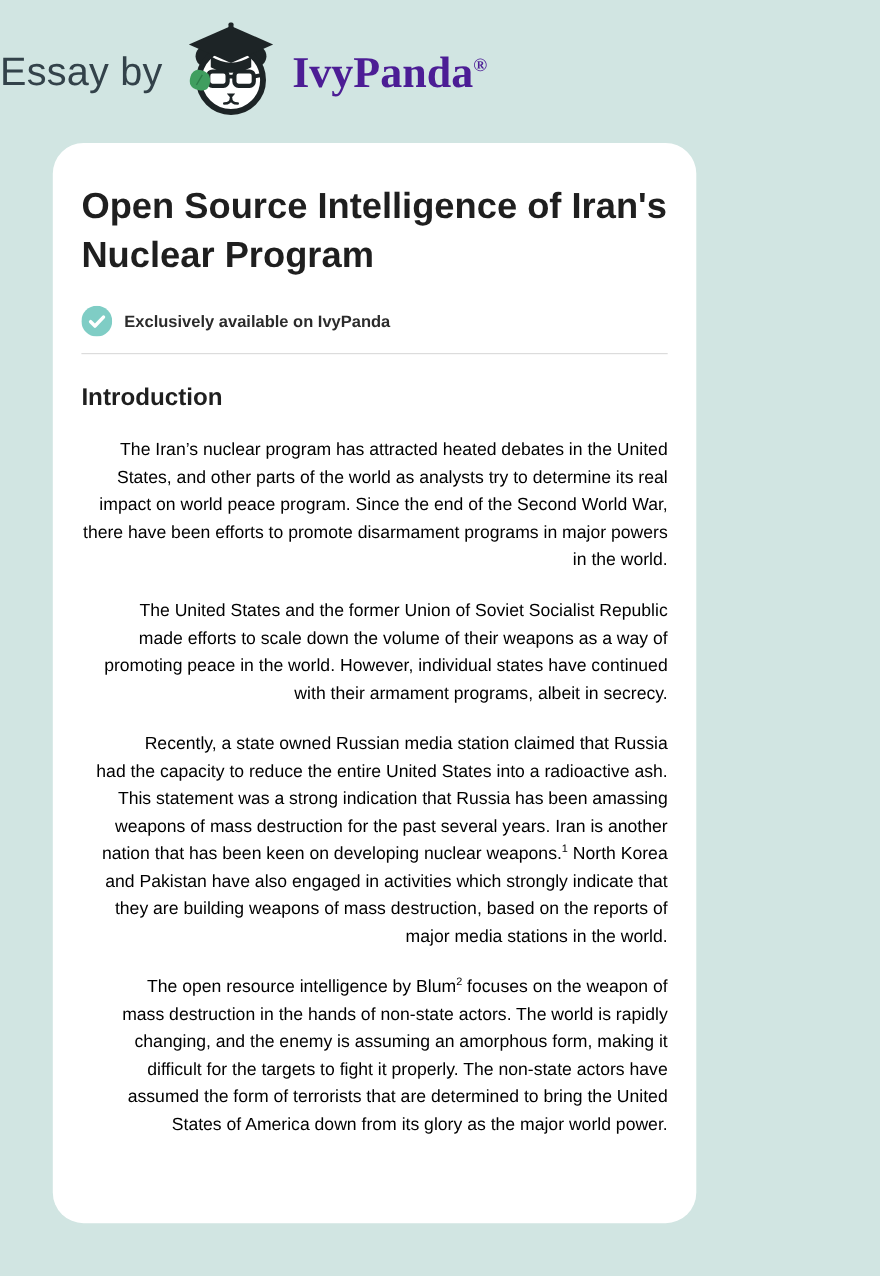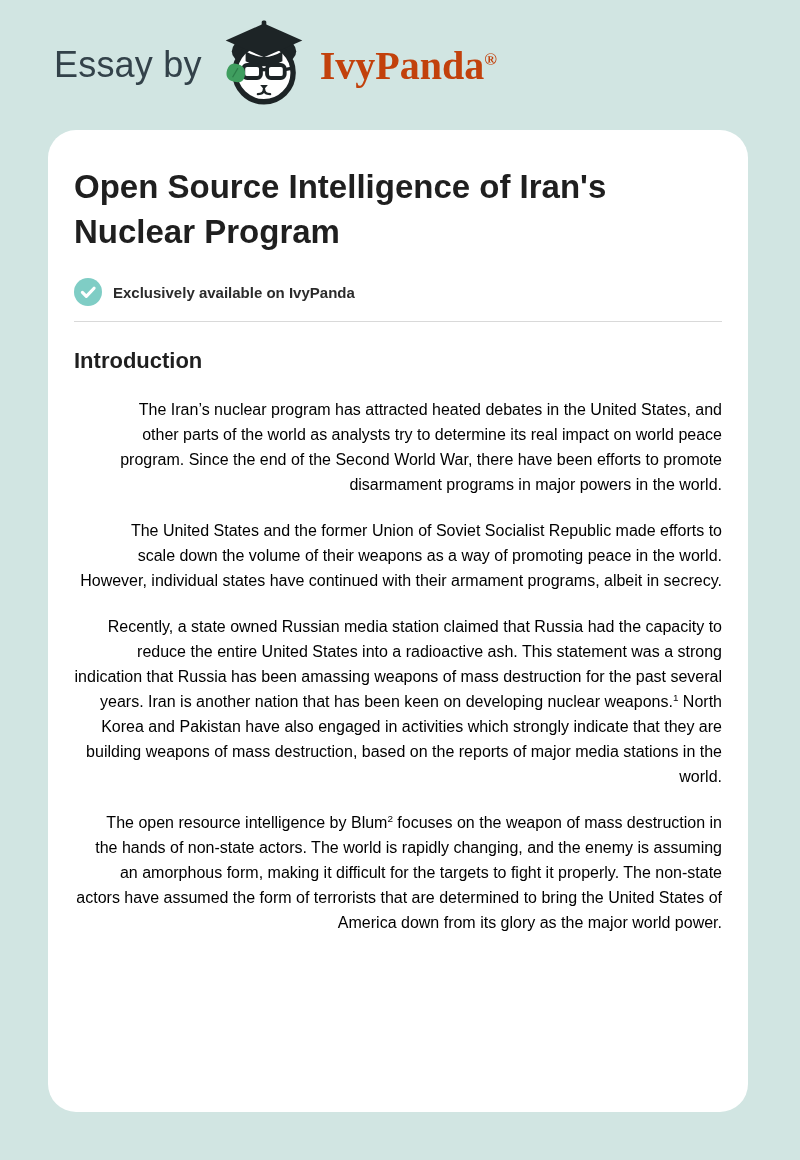--- a/index.html
+++ b/index.html
@@ -7,53 +7,52 @@
   body {
     background: #d1e5e2;
     font-family: "Liberation Sans", "DejaVu Sans", sans-serif;
   }
 
   
   .site-header {
     height: 130px;
     display: flex;
     align-items: center;
-    padding-left: 54px;
   }
   .essay-by {
     font-size: 36px;
     font-weight: 400;
     color: #33424a;
     letter-spacing: 0.2px;
   }
   .logo-wrap {
     margin-left: 16px;
     margin-right: 10px;
     width: 92px;
     height: 96px;
     display: inline-flex;
     align-items: center;
     justify-content: center;
   }
   .brand {
     font-family: "Liberation Serif", "DejaVu Serif", serif;
     font-weight: 700;
     font-size: 40px;
-    color: #c2410c;
+    color: #4c1d95;
     white-space: nowrap;
   }
   .brand .reg {
     font-size: 17px;
     vertical-align: super;
     line-height: 0;
   }
 
   
   .card {
-    width: 700px;
+    width: 585px;
     margin-left: 48px;
     background: #ffffff;
     border-radius: 28px;
     padding: 34px 26px 24px 26px;
     min-height: 982px;
   }
   h1.essay-title {
     font-size: 33px;
     line-height: 45px;
     font-weight: 700;

